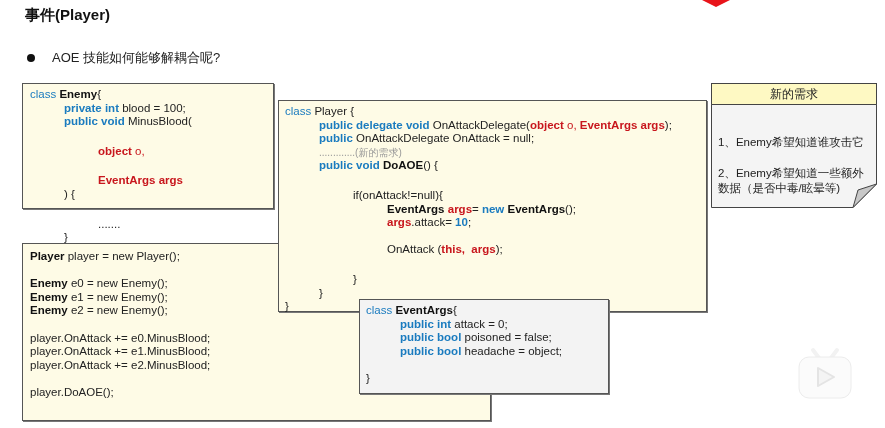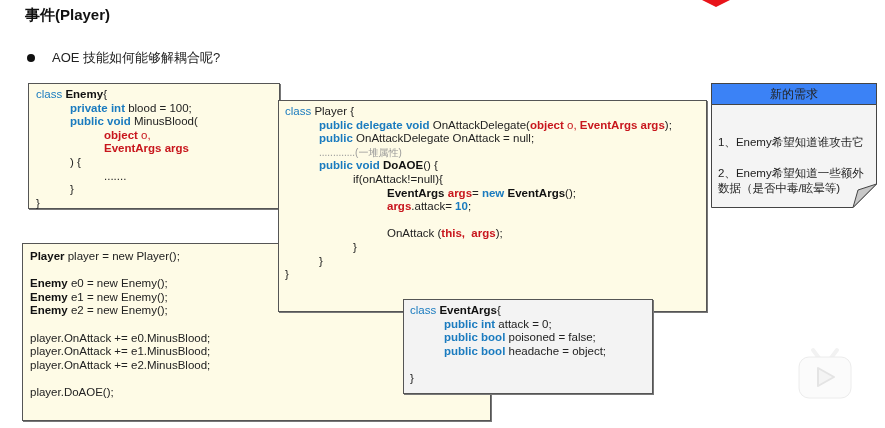--- a/index.html
+++ b/index.html
@@ -6,37 +6,37 @@
   body { width: 885px; height: 428px; background: #ffffff; position: relative; overflow: hidden;
          font-family: "Liberation Sans", "DejaVu Sans", sans-serif; color: #222; }
   .title { position: absolute; left: 25px; top: 6px; font-size: 15px; font-weight: bold; color: #111; }
   .bullet { position: absolute; left: 25px; top: 49px; font-size: 13px; color: #222; display: flex; align-items: center; }
   .bullet .dot { width: 8px; height: 8px; border-radius: 50%; background: #111; margin-right: 17px; margin-left: 2px; }
   .red-marker { position: absolute; left: 702px; top: 0; width: 0; height: 0;
                 border-left: 14px solid transparent; border-right: 14px solid transparent; border-top: 7px solid #e8141a; }
   .box { position: absolute; border: 1px solid #555; box-shadow: 1px 1px 0 #777; font-size: 11.5px; line-height: 13.6px;
          box-sizing: border-box; }
   .cream { background: #fefbe6; }
-  .gray { background: #f3f3f3; margin-left: 44px; }
+  .gray { background: #f3f3f3; }
   .line { white-space: pre; height: 13.6px; }
   .kw { color: #1a7bbf; font-weight: bold; }
   .kwn { color: #1a7bbf; }
   .rd { color: #c8161d; font-weight: bold; }
   .rdn { color: #c8161d; }
   .b { font-weight: bold; color: #111; }
   .gr { color: #999; font-size: 10px; }
   .i1 { padding-left: 34px; }
-  .i2 { padding-left: 68px; }
+  .i2 { padding-left: 68px; margin-top: 16px; }
   .i3 { padding-left: 102px; }
-  #enemy-box { left: 28px; top: 83px; width: 252px; height: 126px; padding: 4px 7px; }
+  #enemy-box { left: 22px; top: 83px; width: 252px; height: 126px; padding: 4px 7px; }
   #main-box { left: 22px; top: 243px; width: 469px; height: 178px; padding: 6px 7px; }
   #player-box { left: 278px; top: 100px; width: 429px; height: 212px; padding: 4px 6px; z-index: 2; }
   #eventargs-box { left: 359px; top: 299px; width: 250px; height: 95px; padding: 4px 6px; z-index: 3; }
   #note { position: absolute; left: 711px; top: 83px; width: 166px; height: 125px; z-index: 2; }
-  #note .hdr { background: #3b82f6; border: 1px solid #444; height: 22px; box-sizing: border-box; text-align: center;
+  #note .hdr { background: #fef9c3; border: 1px solid #444; height: 22px; box-sizing: border-box; text-align: center;
                font-size: 12px; line-height: 21px; color: #222; }
   #note .body { position: absolute; top: 21px; left: 0; width: 166px; height: 104px; }
   #note .txt { position: absolute; left: 7px; top: 14px; width: 155px; font-size: 11.5px; line-height: 15px; color: #222; }
   #note .txt p { margin: 16px 0 12px 0; }
   .bili { position: absolute; left: 797px; top: 346px; }
 </style>
 </head>
 <body>
 
 <div class="red-marker"></div>
@@ -69,21 +69,21 @@
   <div class="line">player.OnAttack += e1.MinusBlood;</div>
   <div class="line">player.OnAttack += e2.MinusBlood;</div>
   <div class="line"></div>
   <div class="line">player.DoAOE();</div>
 </div>
 
 <div class="box cream" id="player-box">
   <div class="line"><span class="kwn">class</span><span> Player {</span></div>
   <div class="line i1"><span class="kw">public delegate void</span><span> OnAttackDelegate(</span><span class="rd">object</span><span class="rdn"> o, </span><span class="rd">EventArgs args</span><span>);</span></div>
   <div class="line i1"><span class="kw">public</span><span> OnAttackDelegate OnAttack = null;</span></div>
-  <div class="line i1"><span class="gr">.............(一堆属性)</span></div>
+  <div class="line i1"><span class="gr">.............(新的需求)</span></div>
   <div class="line i1"><span class="kw">public void</span><span> </span><span class="b">DoAOE</span><span>() {</span></div>
   <div class="line i2">if(onAttack!=null){</div>
   <div class="line i3"><span class="b">EventArgs</span><span> </span><span class="rd">args</span><span>= </span><span class="kw">new</span><span> </span><span class="b">EventArgs</span><span>();</span></div>
   <div class="line i3"><span class="rd">args</span><span>.attack= </span><span class="kw">10</span><span>;</span></div>
   <div class="line"></div>
   <div class="line i3"><span>OnAttack (</span><span class="rd">this,  args</span><span>);</span></div>
   <div class="line i2">}</div>
   <div class="line i1">}</div>
   <div class="line">}</div>
 </div>

